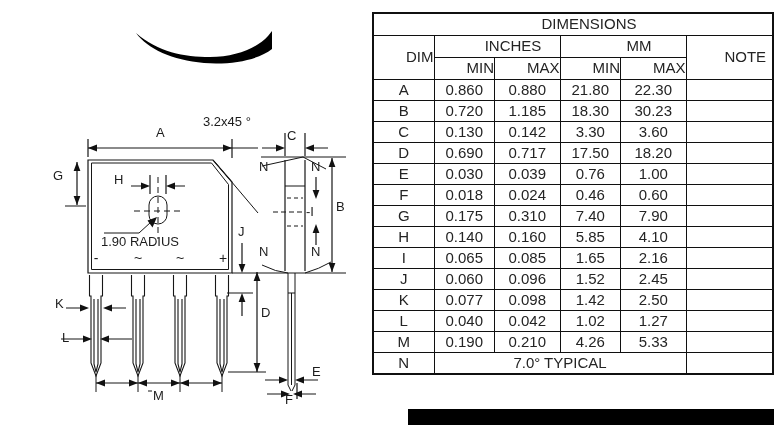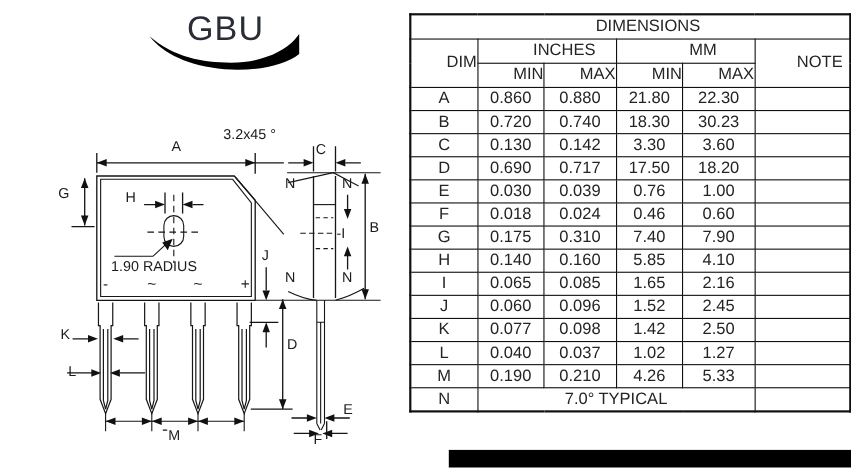--- a/index.html
+++ b/index.html
@@ -16,21 +16,20 @@
   table.dims td{border:1.5px solid #101010;text-align:center;vertical-align:middle;
                 font-size:15px;color:#242424;padding:0;height:20px;line-height:1.25;}
   tr.hrow td{height:21px;padding-left:32px;}
   .black-bar{position:absolute;left:408px;top:409px;width:366px;height:16px;background:#000;}
 </style>
 </head>
 <body>
 
 <div class="stage">
 
-  <div class="gbu-title">GBU</div>
 
   <svg class="draw" width="370" height="425" viewBox="0 0 370 425" xmlns="http://www.w3.org/2000/svg">
 
     <path d="M136,33 C158,52 184,57 210,57 C236,57 257,48 268,36 L272,31 L272,49 C258,60 232,65 204,63 C172,60 148,49 136,33 Z" fill="#000"></path>
 
     <g stroke="#161616" stroke-width="1.2" fill="none">
 
       <path d="M88,160 L213,160 L232,182 L232,273 L88,273 Z"></path>
       <path d="M91.5,163 L211.5,163 L228.5,184.5 L228.5,269.5 L91.5,269.5 Z" stroke-width="1"></path>
       <path d="M214,161 L258,213" stroke-width="1"></path>
@@ -173,21 +172,21 @@
           <td>A</td>
           <td>0.860</td>
           <td>0.880</td>
           <td>21.80</td>
           <td>22.30</td>
           <td></td>
         </tr>
         <tr>
           <td>B</td>
           <td>0.720</td>
-          <td>0.740</td>
+          <td>1.185</td>
           <td>18.30</td>
           <td>30.23</td>
           <td></td>
         </tr>
         <tr>
           <td>C</td>
           <td>0.130</td>
           <td>0.142</td>
           <td>3.30</td>
           <td>3.60</td>
@@ -253,21 +252,21 @@
           <td>K</td>
           <td>0.077</td>
           <td>0.098</td>
           <td>1.42</td>
           <td>2.50</td>
           <td></td>
         </tr>
         <tr>
           <td>L</td>
           <td>0.040</td>
-          <td>0.037</td>
+          <td>0.042</td>
           <td>1.02</td>
           <td>1.27</td>
           <td></td>
         </tr>
         <tr>
           <td>M</td>
           <td>0.190</td>
           <td>0.210</td>
           <td>4.26</td>
           <td>5.33</td>

